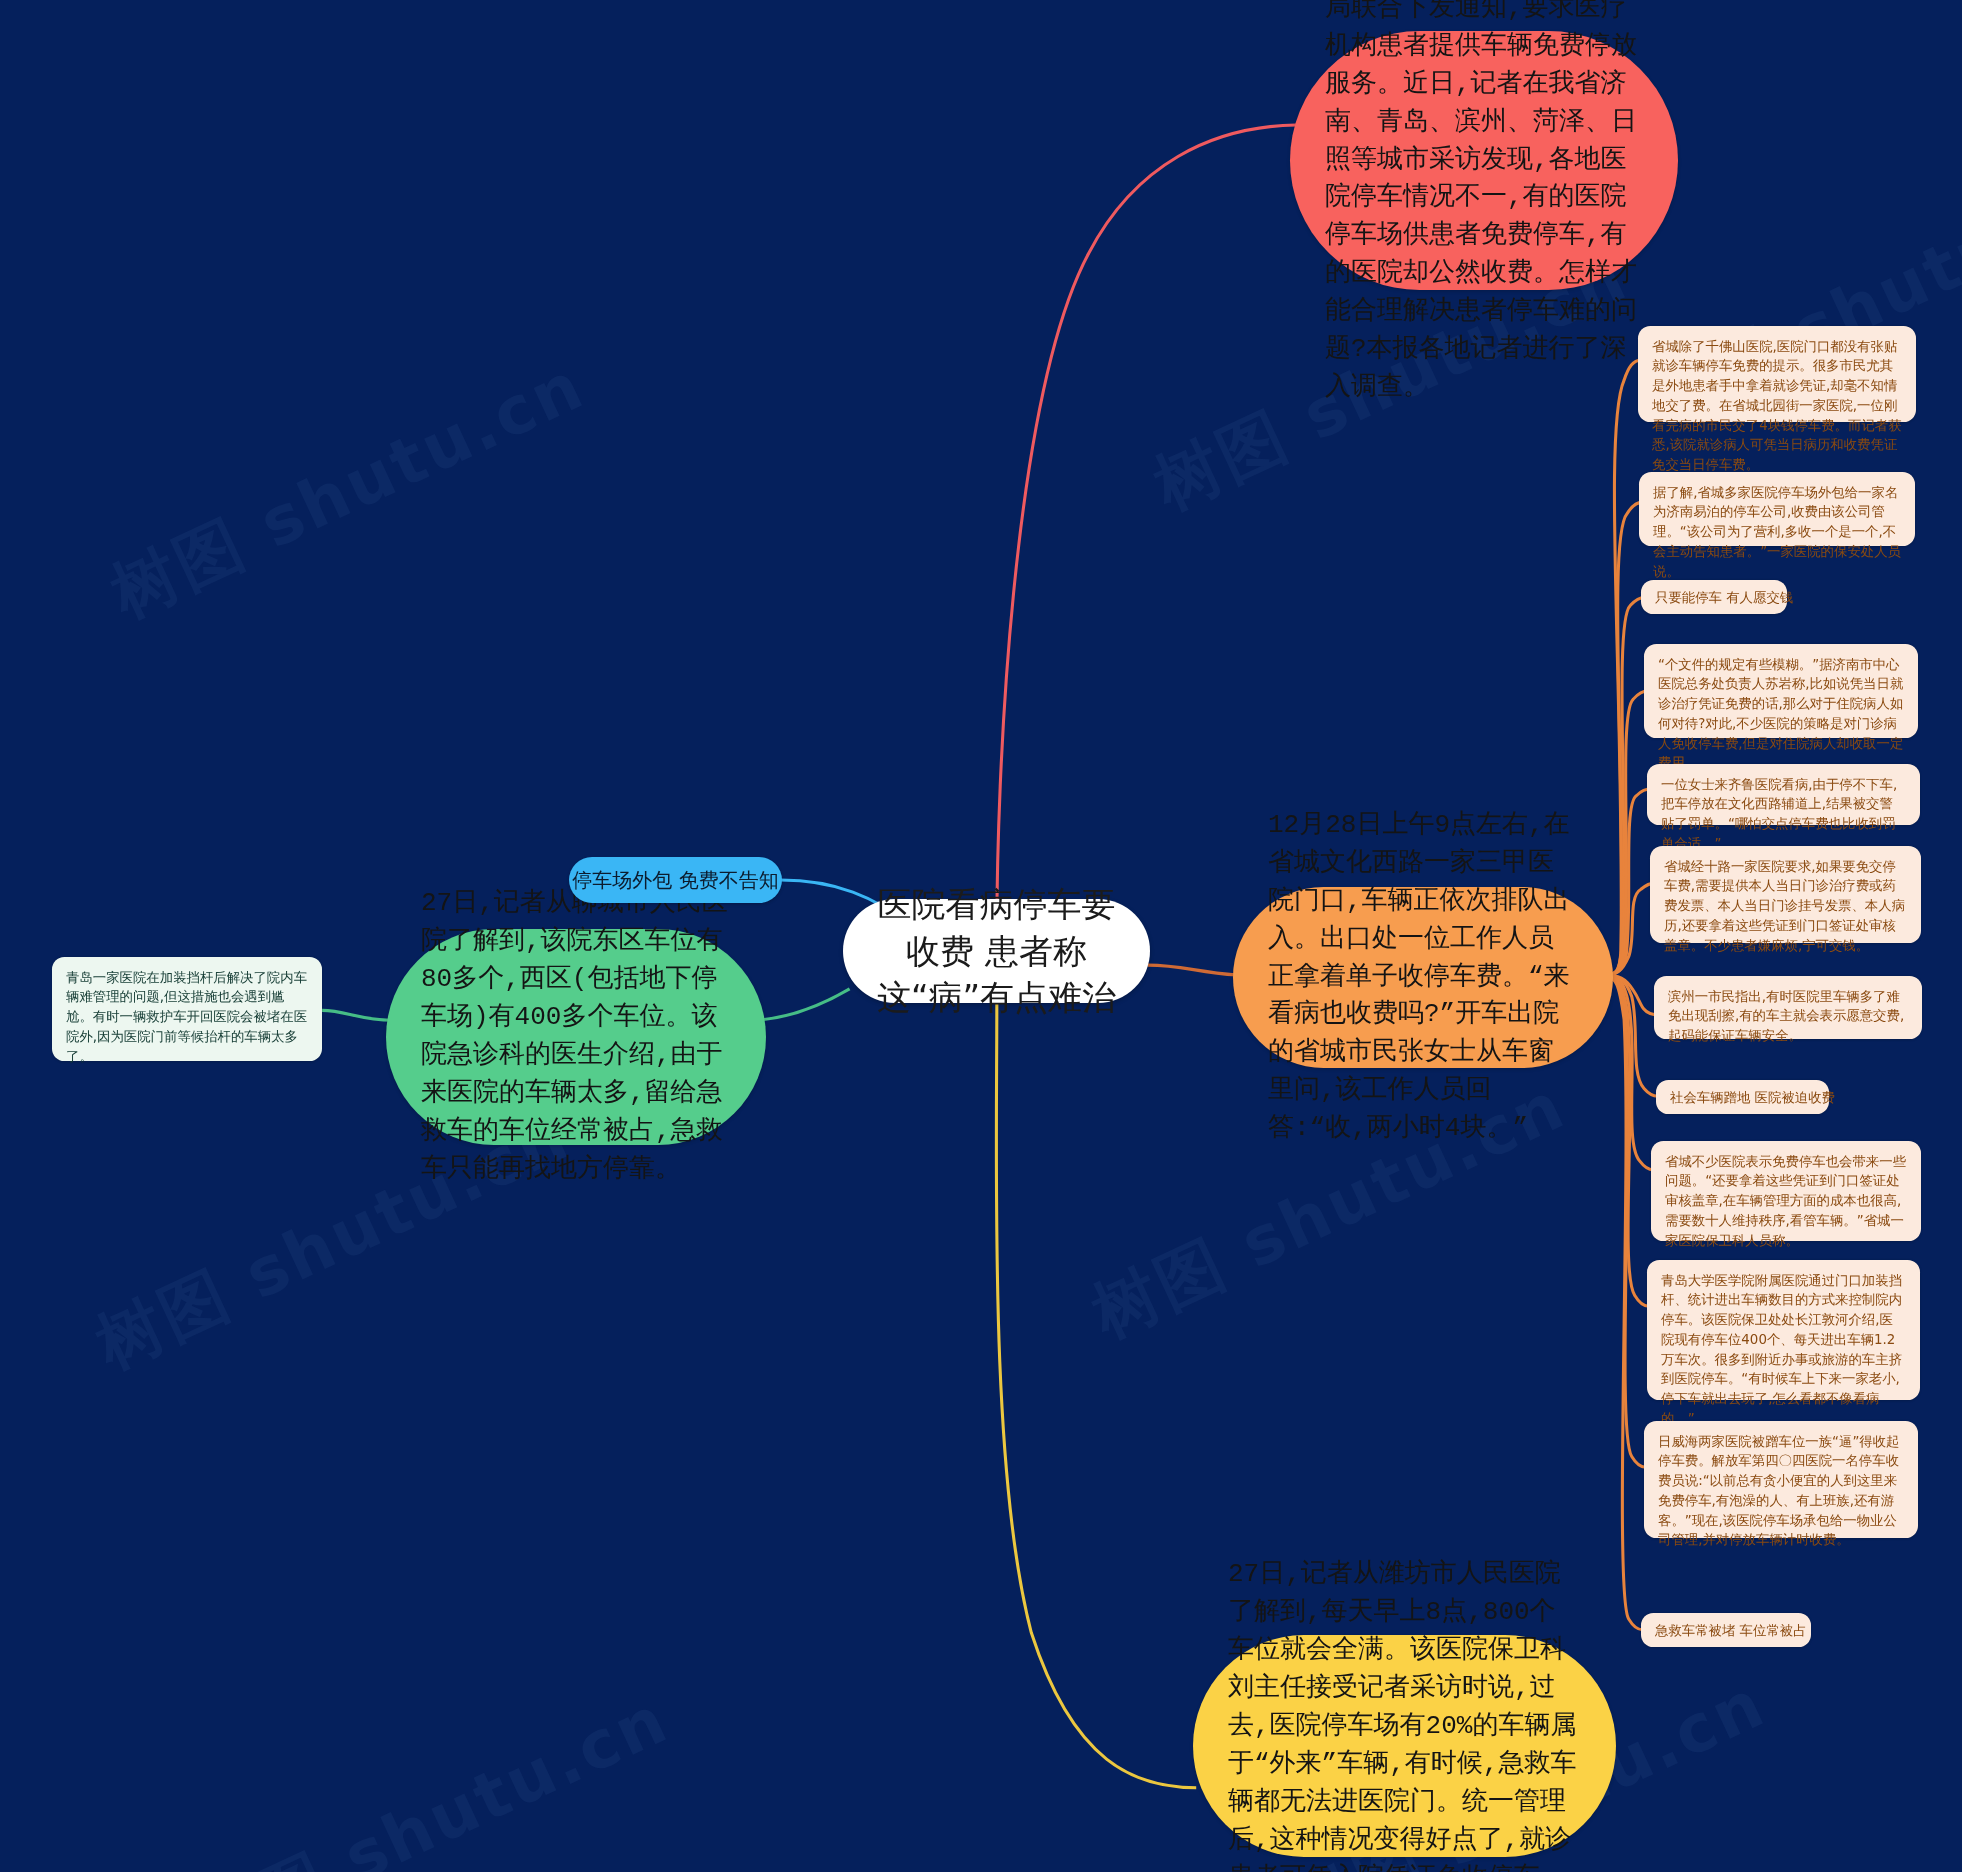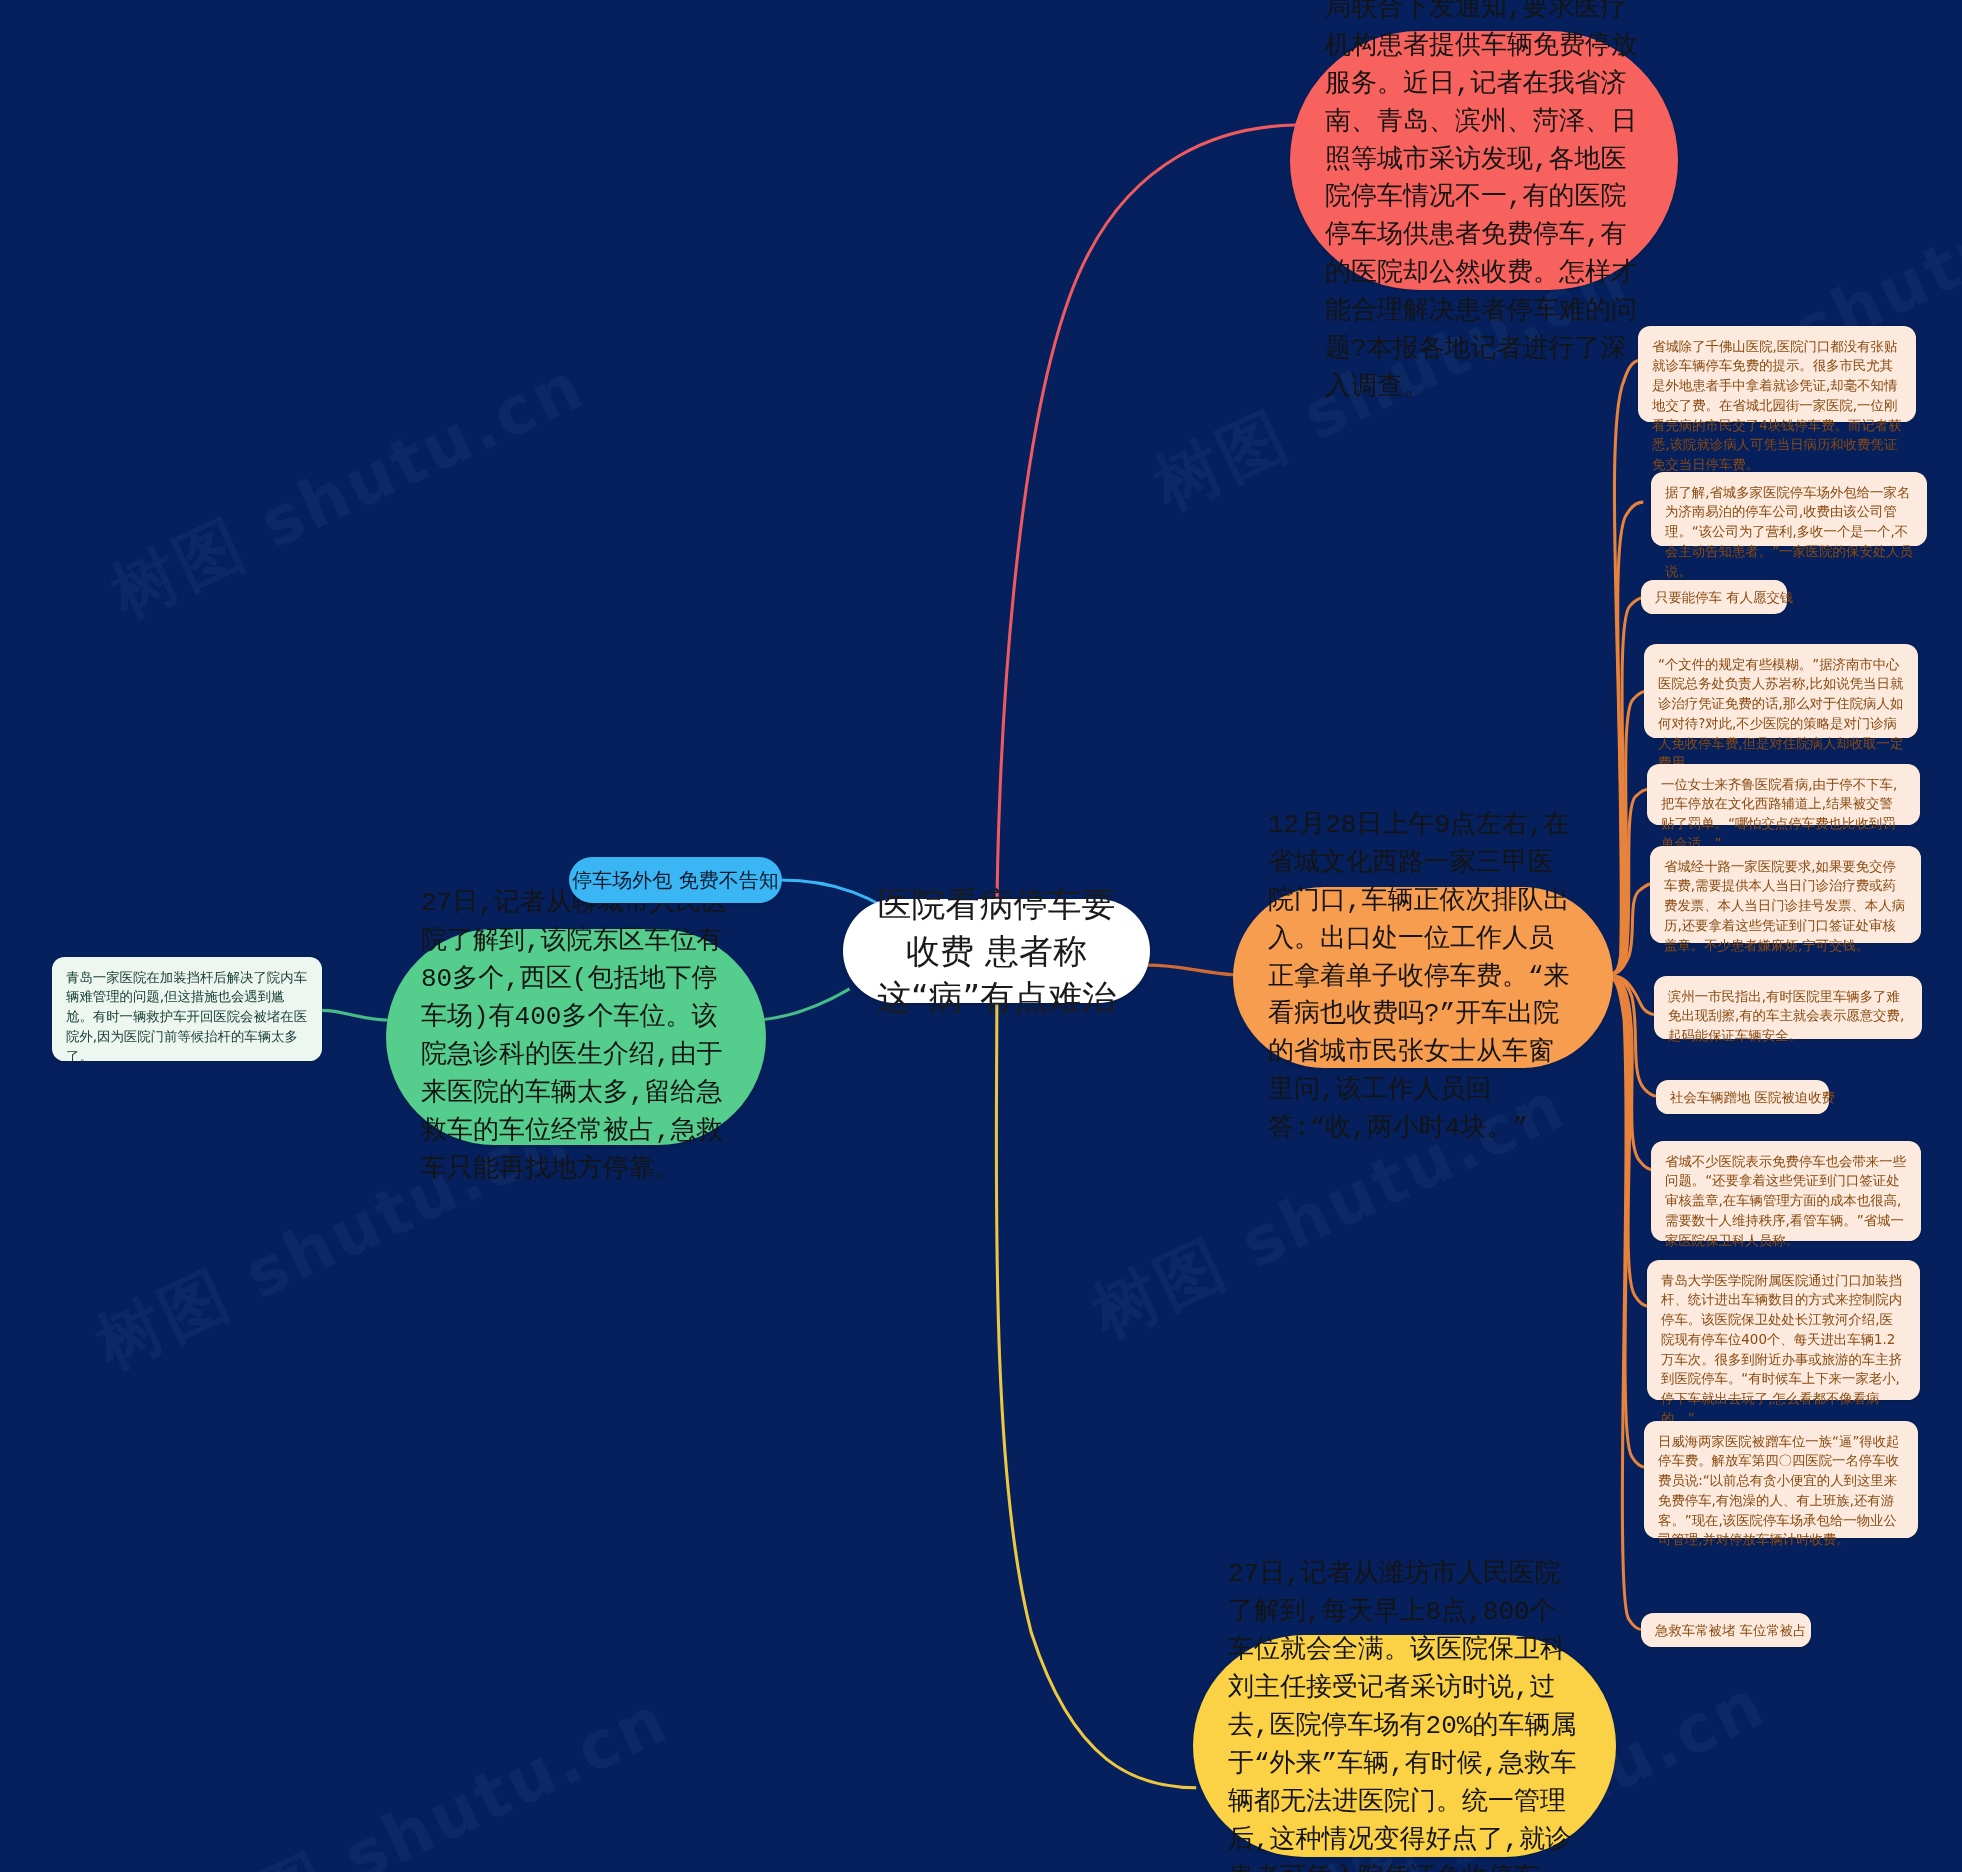--- a/index.html
+++ b/index.html
@@ -146,21 +146,21 @@
   </div>
 
   <div class="node leaf mint" style="left:52px;top:957px;width:270px;height:104px;">
     <span>青岛一家医院在加装挡杆后解决了院内车辆难管理的问题,但这措施也会遇到尴尬。有时一辆救护车开回医院会被堵在医院外,因为医院门前等候抬杆的车辆太多了。</span>
   </div>
 
   <div class="node leaf" style="left:1638px;top:326px;width:278px;height:96px;">
     <span>省城除了千佛山医院,医院门口都没有张贴就诊车辆停车免费的提示。很多市民尤其是外地患者手中拿着就诊凭证,却毫不知情地交了费。在省城北园街一家医院,一位刚看完病的市民交了4块钱停车费。而记者获悉,该院就诊病人可凭当日病历和收费凭证免交当日停车费。</span>
   </div>
 
-  <div class="node leaf" style="left:1639px;top:472px;width:276px;height:74px;margin-left:12px;">
+  <div class="node leaf" style="left:1639px;top:472px;width:276px;height:74px;">
     <span>据了解,省城多家医院停车场外包给一家名为济南易泊的停车公司,收费由该公司管理。“该公司为了营利,多收一个是一个,不会主动告知患者。”一家医院的保安处人员说。</span>
   </div>
 
   <div class="node leaf small" style="left:1641px;top:580px;width:146px;height:34px;">
     <span>只要能停车 有人愿交钱</span>
   </div>
 
   <div class="node leaf" style="left:1644px;top:644px;width:274px;height:94px;">
     <span>“个文件的规定有些模糊。”据济南市中心医院总务处负责人苏岩称,比如说凭当日就诊治疗凭证免费的话,那么对于住院病人如何对待?对此,不少医院的策略是对门诊病人免收停车费,但是对住院病人却收取一定费用。</span>
   </div>

